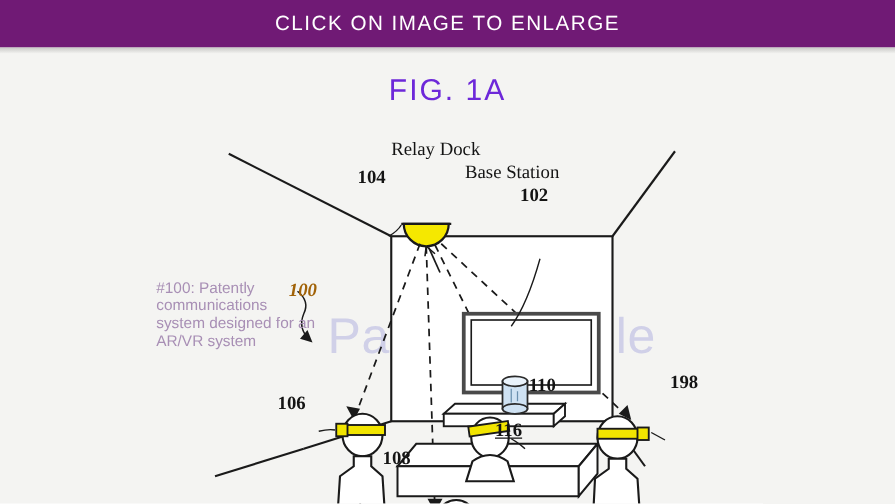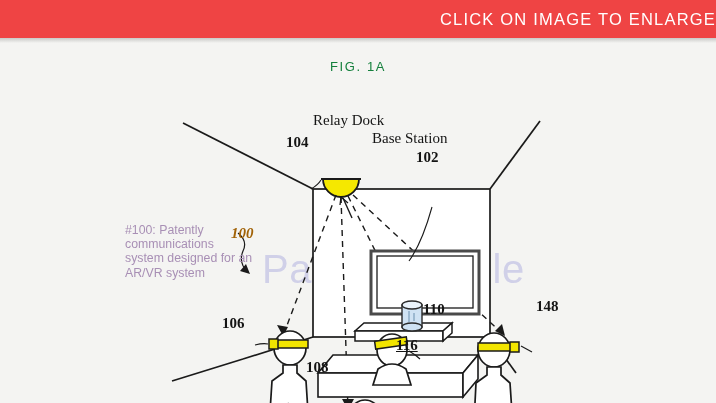--- a/index.html
+++ b/index.html
@@ -15,24 +15,24 @@
     width: 716px;
     height: 403px;
     overflow: hidden;
     background: #f4f4f2;
   }
   #banner {
     position: absolute;
     left: 0; top: 0;
     width: 716px;
     height: 38px;
-    background: #ef4444;
+    background: #701a75;
     display: flex;
     align-items: center;
-    justify-content: flex-end;
+    justify-content: center;
   }
   #banner-text {
     color: #ffffff;
     font-size: 16.5px;
     letter-spacing: 1.2px;
     font-family: "Liberation Sans", sans-serif;
     font-weight: 400;
   }
   #banner-shadow {
     position: absolute;
@@ -46,23 +46,23 @@
     left: 0; top: 43px;
     width: 716px;
     height: 360px;
   }
   #fig-title {
     position: absolute;
     left: 0;
     top: 16px;
     width: 716px;
     text-align: center;
-    font-size: 13px;
+    font-size: 24px;
     letter-spacing: 1.6px;
-    color: #15803d;
+    color: #6d28d9;
     font-family: "Liberation Sans", sans-serif;
   }
   svg.drawing {
     position: absolute;
     left: 0; top: 0;
     width: 716px;
     height: 360px;
   }
   .lbl {
     position: absolute;
@@ -241,20 +241,20 @@
 
     <div class="lbl" style="left:313px; top:69px;">Relay Dock</div>
     <div class="lbl" style="left:286px; top:91px; font-weight:bold;">104</div>
 
     <div class="lbl" style="left:372px; top:87px;">Base Station</div>
     <div class="lbl" style="left:416px; top:106px; font-weight:bold;">102</div>
 
     <div class="lbl" style="left:222px; top:244px; font-weight:bold;margin-top:28px;">106</div>
     <div class="lbl" style="left:306px; top:316px; font-weight:bold;">108</div>
     <div class="lbl" style="left:423px; top:258px; font-weight:bold;">110</div>
-    <div class="lbl" style="left:536px; top:255px; font-weight:bold;">148</div>
+    <div class="lbl" style="left:536px; top:255px; font-weight:bold;">198</div>
     <div class="lbl num-underline" style="left:396px; top:294px; font-weight:bold;">116</div>
 
     <div id="annotation">#100: Patently communications system designed for an AR/VR system</div>
     <div id="annot-num">100</div>
 
   </div>
 </div>
 
 </body></html>

